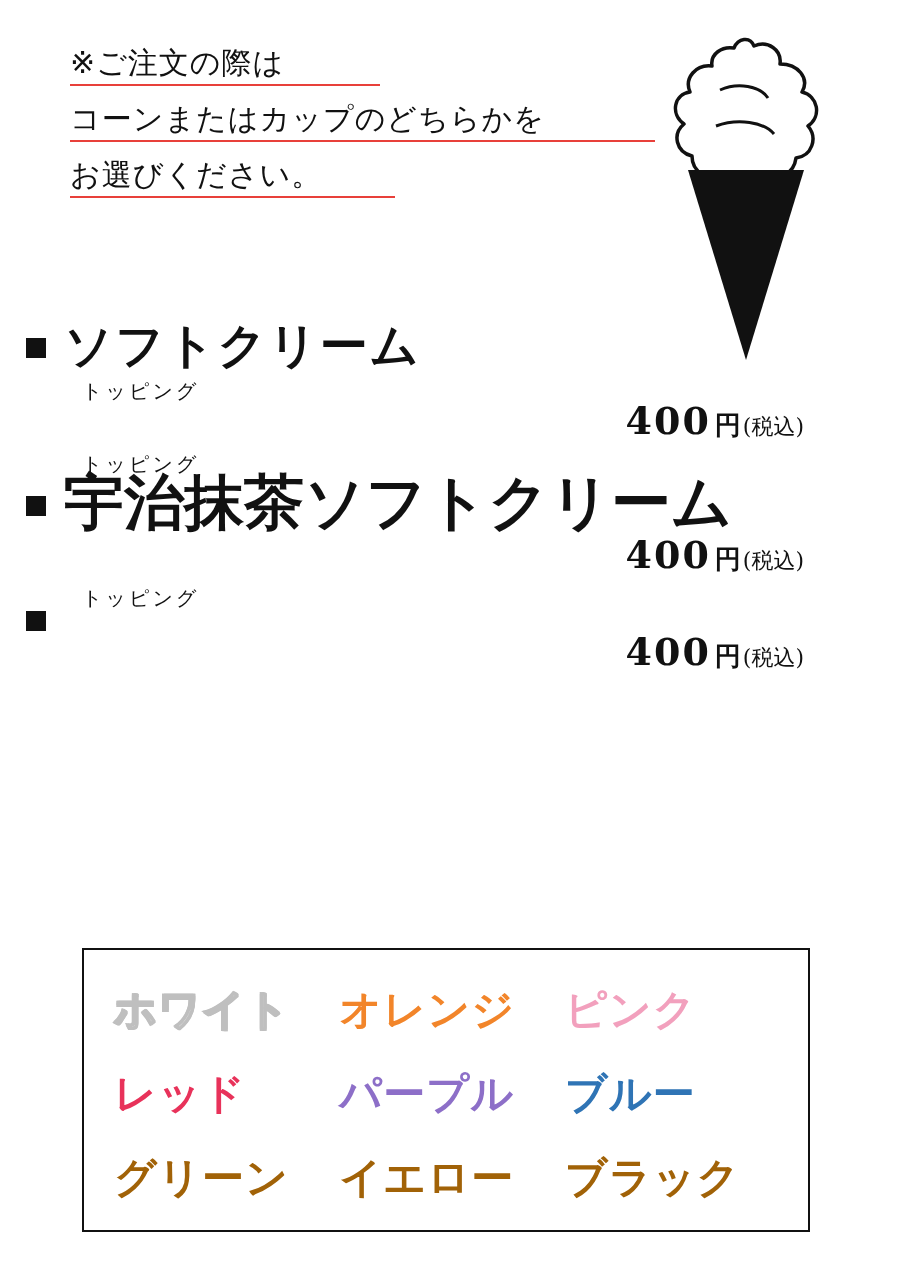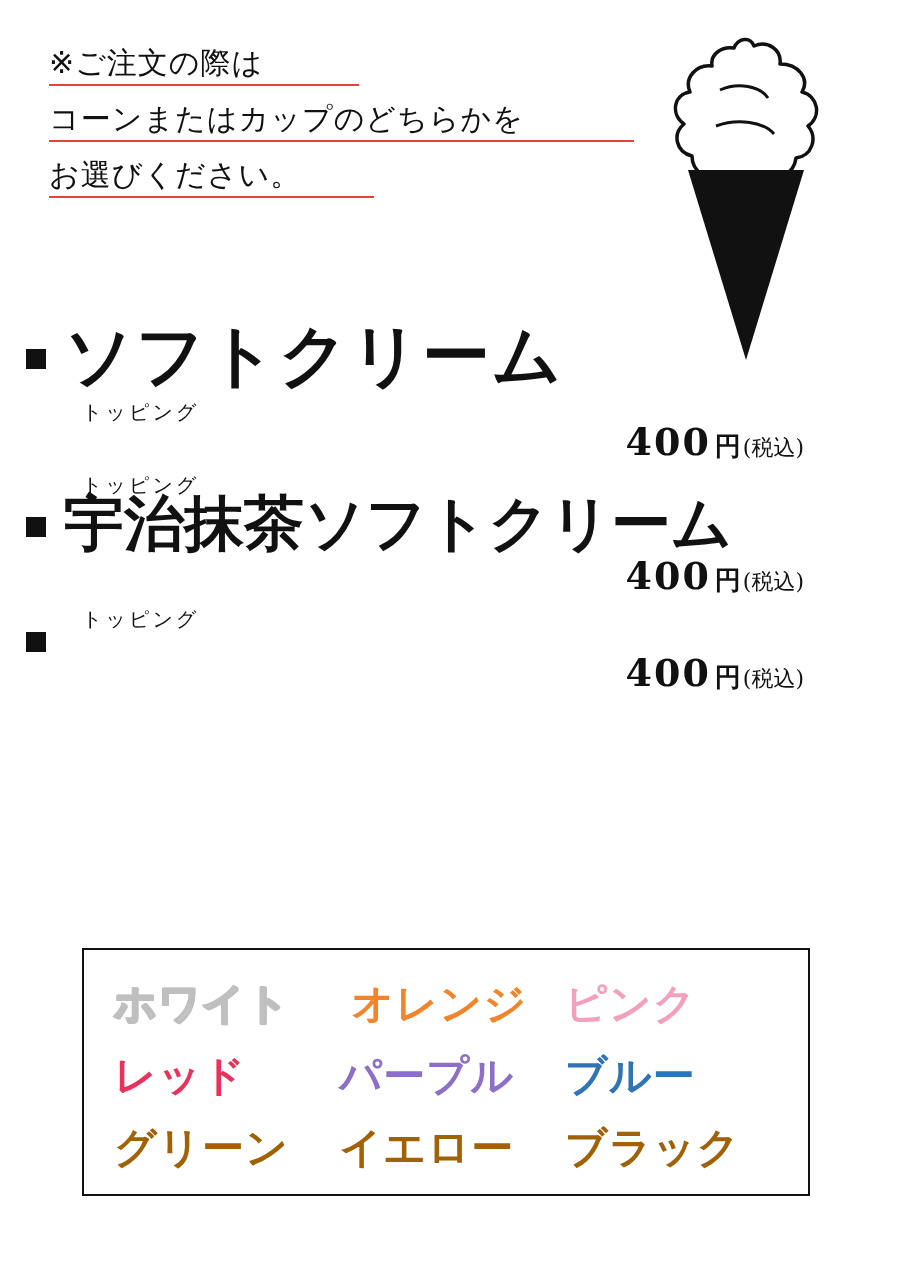--- a/index.html
+++ b/index.html
@@ -12,21 +12,21 @@
     background: #ffffff;
     font-family: "DejaVu Sans", "Liberation Sans", sans-serif;
     color: #111111;
     position: relative;
     overflow: hidden;
   }
 
   
   .notice {
     position: absolute;
-    left: 49px;
+    left: 70px;
     top: 48px;
     width: 600px;
   }
   .notice-line {
     font-size: 30px;
     line-height: 1.0;
     letter-spacing: 1px;
     white-space: nowrap;
     padding-bottom: 6px;
     margin-bottom: 18px;
@@ -74,21 +74,21 @@
     width: 20px;
     height: 20px;
     background: #111;
     margin-right: 18px;
     margin-top: 6px;
     flex: 0 0 auto;
   }
   .item-name {
     font-family: "DejaVu Sans", "Liberation Sans", sans-serif;
     font-weight: 900;
-    font-size: 68px;
+    font-size: 48px;
     line-height: 1.05;
     letter-spacing: 2px;
     color: #111;
     white-space: nowrap;
     transform: scaleX(1.0);
   }
   .item-name.wide {
     font-size: 60px;
     letter-spacing: 0px;
   }
@@ -115,21 +115,21 @@
     font-size: 22px;
     margin-left: 2px;
   }
 
   
   .color-box {
     position: absolute;
     left: 82px;
     top: 948px;
     width: 728px;
-    height: 248px;
+    height: 284px;
     border: 2px solid #111;
     box-sizing: border-box;
     padding: 18px 24px 10px 24px;
   }
   .color-grid {
     display: grid;
     grid-template-columns: 1fr 1fr 1fr;
     grid-auto-rows: 1fr;
     height: 100%;
     align-items: center;
@@ -211,21 +211,21 @@
     <div class="price-row">
       <span class="price-num">400</span><span class="price-yen">円</span><span class="price-tax">(税込)</span>
     </div>
   </div>
 
 </div>
 
 <div class="color-box">
   <div class="color-grid">
     <div class="color-word outline">ホワイト</div>
-    <div class="color-word" style="color: rgb(242, 133, 42); margin-left: 12px;">オレンジ</div>
+    <div class="color-word" style="color: rgb(242, 133, 42);">オレンジ</div>
     <div class="color-word" style="color: rgb(242, 160, 189);">ピンク</div>
     <div class="color-word" style="color: rgb(232, 50, 90);">レッド</div>
     <div class="color-word" style="color: rgb(141, 111, 200);">パープル</div>
     <div class="color-word" style="color: rgb(47, 116, 181);">ブルー</div>
     <div class="color-word" style="color: #a16207;">グリーン</div>
     <div class="color-word" style="color: #a16207;">イエロー</div>
     <div class="color-word" style="color: #a16207;">ブラック</div>
   </div>
 </div>
 

